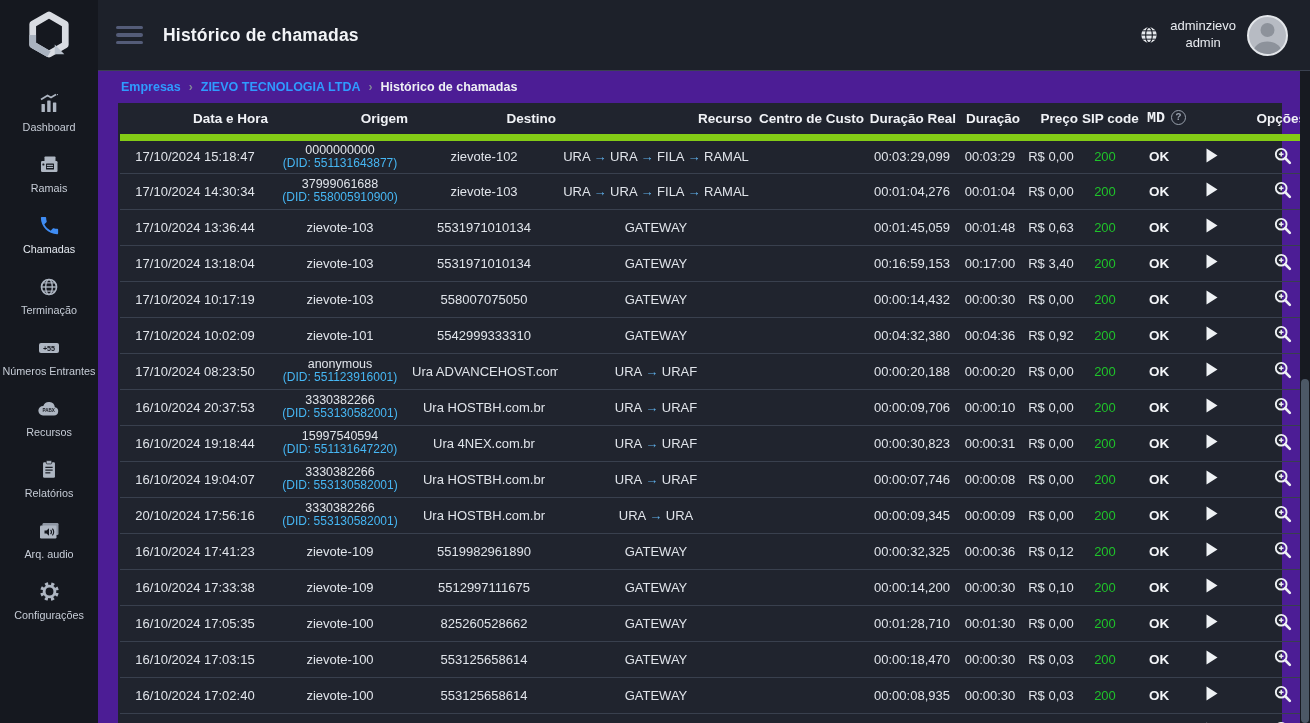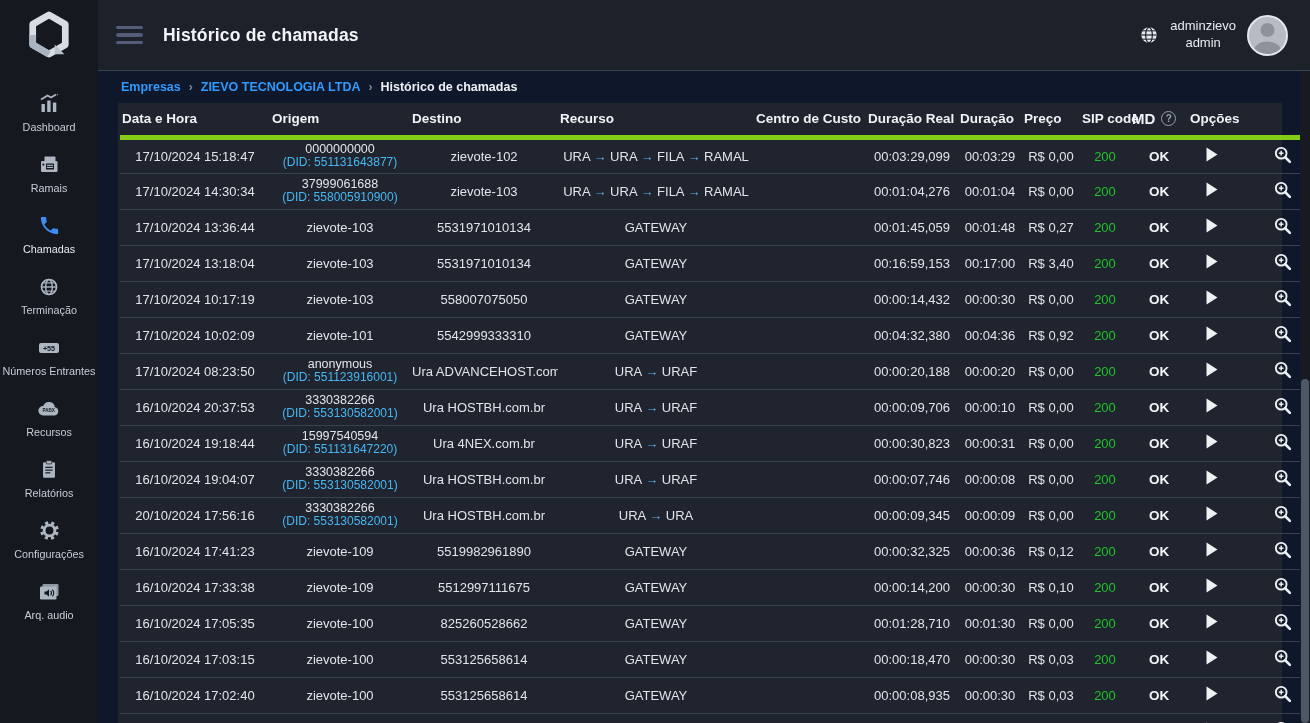--- a/index.html
+++ b/index.html
@@ -19,30 +19,30 @@
   
   .main { flex:1; display:flex; flex-direction:column; position:relative; min-width:0; }
   .topbar { height:71px; background:#1d212a; border-bottom:1px solid #3a4150; display:flex; align-items:center; padding:0 22px 0 18px; gap:20px; flex-shrink:0; }
   .hamburger { width:27px; display:flex; flex-direction:column; gap:4px; cursor:pointer; }
   .hamburger i { display:block; height:3.5px; border-radius:2px; background:#545c78; }
   .page-title { font-size:17.5px; font-weight:bold; color:#f2f4f7; letter-spacing:.2px; }
   .user-area { margin-left:auto; display:flex; align-items:center; gap:11px; }
   .user-names { text-align:center; font-size:13px; color:#e8ebf0; line-height:1.3; }
   .avatar { width:41px; height:41px; border-radius:50%; background:#b7bbc3; border:2px solid #e3e6ea; overflow:hidden; display:flex; align-items:flex-end; justify-content:center; }
 
-  .content { flex:1; background:#0f172a; padding:7px 28px 0 20px; overflow:hidden; }
+  .content { flex:1; background:#4c1d95; padding:7px 28px 0 20px; overflow:hidden; }
   .breadcrumb { display:flex; align-items:center; gap:8px; font-size:12.5px; font-weight:bold; padding:2px 0 0 3px; margin-bottom:9px; }
   .breadcrumb .bc-link { color:#2f9bff; cursor:pointer; }
   .breadcrumb .bc-sep { color:#818896; font-size:12px; font-weight:bold; }
   .breadcrumb .bc-current { color:#eef0f4; }
 
   .panel { background:#20242e; height:700px; padding:0 2px; }
   table { width:100%; border-collapse:collapse; table-layout:fixed; }
-  thead th { height:34px; font-size:13.5px; font-weight:bold; color:#f0f2f6; text-align:left; border-bottom:5px solid #84cc16; padding:0 2px; white-space:nowrap; }
-  th.md-th { font-size:15px; }
+  thead th { height:34px; font-size:13.5px; font-weight:bold; color:#f0f2f6; text-align:right; border-bottom:7px solid #84cc16; padding:0 2px; white-space:nowrap; }
+  th.md-th { font-size:15px;font-family:Liberation Mono, monospace; }
   .help-circle { display:inline-flex; align-items:center; justify-content:center; width:15px; height:15px; border:1.5px solid #99a1ad; border-radius:50%; color:#99a1ad; font-size:10px; font-weight:bold; vertical-align:2px; margin-left:6px; cursor:pointer; }
   tbody td { height:36px; font-size:13px; color:#e0e4ea; text-align:center; border-bottom:1px solid #39404e; padding:0 2px; white-space:nowrap; overflow:hidden; }
   .two-line { line-height:1.12; font-size:12.5px; }
   .did-line { display:block; color:#46b7f4; font-size:12px; }
   .arrow { color:#5fb0ea; }
   .sip-ok { color:#1fc32a; }
   .md-ok { font-weight:bold; color:#f2f4f7; font-size:13.5px; }
   td.play-cell { cursor:pointer; }
   td.zoom-cell { text-align:right; padding-right:16px; cursor:pointer; }
 
@@ -142,38 +142,38 @@
               <rect x="8" y="9" width="8" height="1.3" fill="#15181f"></rect>
               <rect x="8" y="12" width="8" height="1.3" fill="#15181f"></rect>
               <rect x="8" y="15" width="5.5" height="1.3" fill="#15181f"></rect>
             </svg>
           </span>
     <span class="lbl">Relatórios</span>
   </div>
 
   <div class="side-item">
     <span class="icon-slot">
-            <svg width="23" height="23" viewBox="0 0 24 24">
-              <circle cx="12" cy="12" r="8" fill="none" stroke="#aeb6c2" stroke-width="3.4" stroke-dasharray="3.2 3.08" transform="rotate(11 12 12)"></circle>
-              <circle cx="12" cy="12" r="5.6" fill="none" stroke="#aeb6c2" stroke-width="3"></circle>
-            </svg>
-          </span>
-    <span class="lbl">Configurações</span>
-  </div>
-
-  <div class="side-item">
-    <span class="icon-slot">
             <svg width="24" height="22" viewBox="0 0 24 22">
               <rect x="5.5" y="3" width="16" height="12" rx="1.2" fill="#8f97a4"></rect>
               <rect x="3" y="5.5" width="16.5" height="13" rx="1.2" fill="#aeb6c2"></rect>
               <polygon points="7.5,10.5 9.5,10.5 12,8.3 12,15.7 9.5,13.5 7.5,13.5" fill="#15181f"></polygon>
               <path d="M13.6 9.8a3.4 3.4 0 0 1 0 4.4 M15.4 8.6a5.6 5.6 0 0 1 0 6.8" fill="none" stroke="#15181f" stroke-width="1.1"></path>
             </svg>
           </span>
     <span class="lbl">Arq. audio</span>
+  </div>
+
+  <div class="side-item">
+    <span class="icon-slot">
+            <svg width="23" height="23" viewBox="0 0 24 24">
+              <circle cx="12" cy="12" r="8" fill="none" stroke="#aeb6c2" stroke-width="3.4" stroke-dasharray="3.2 3.08" transform="rotate(11 12 12)"></circle>
+              <circle cx="12" cy="12" r="5.6" fill="none" stroke="#aeb6c2" stroke-width="3"></circle>
+            </svg>
+          </span>
+    <span class="lbl">Configurações</span>
   </div>
 </nav>
   </aside>
 
   <div class="main">
 
     <header class="topbar">
       <div class="hamburger">
           <i></i>
           <i></i>
@@ -289,21 +289,21 @@
   </tr>
 
   <tr>
     <td>17/10/2024 13:36:44</td>
     <td>zievote-103</td>
     <td>5531971010134</td>
     <td>GATEWAY</td>
     <td></td>
     <td>00:01:45,059</td>
     <td>00:01:48</td>
-    <td>R$ 0,27</td>
+    <td>R$ 0,63</td>
     <td class="sip-ok">200</td>
     <td class="md-ok">OK</td>
     <td class="play-cell"><svg width="12" height="15" viewBox="0 0 12 15">
                     <polygon points="0.5,0.5 0.5,14.5 11.5,7.5" fill="#eef1f4"></polygon>
                   </svg></td>
     <td class="zoom-cell"><svg width="19" height="19" viewBox="0 0 22 22">
                     <circle cx="9.5" cy="9.5" r="6.2" fill="none" stroke="#eef1f4" stroke-width="2.2"></circle>
                     <line x1="14.2" y1="14.2" x2="19.5" y2="19.5" stroke="#eef1f4" stroke-width="3" stroke-linecap="round"></line>
                     <line x1="6.8" y1="9.5" x2="12.2" y2="9.5" stroke="#eef1f4" stroke-width="1.7"></line>
                     <line x1="9.5" y1="6.8" x2="9.5" y2="12.2" stroke="#eef1f4" stroke-width="1.7"></line>

